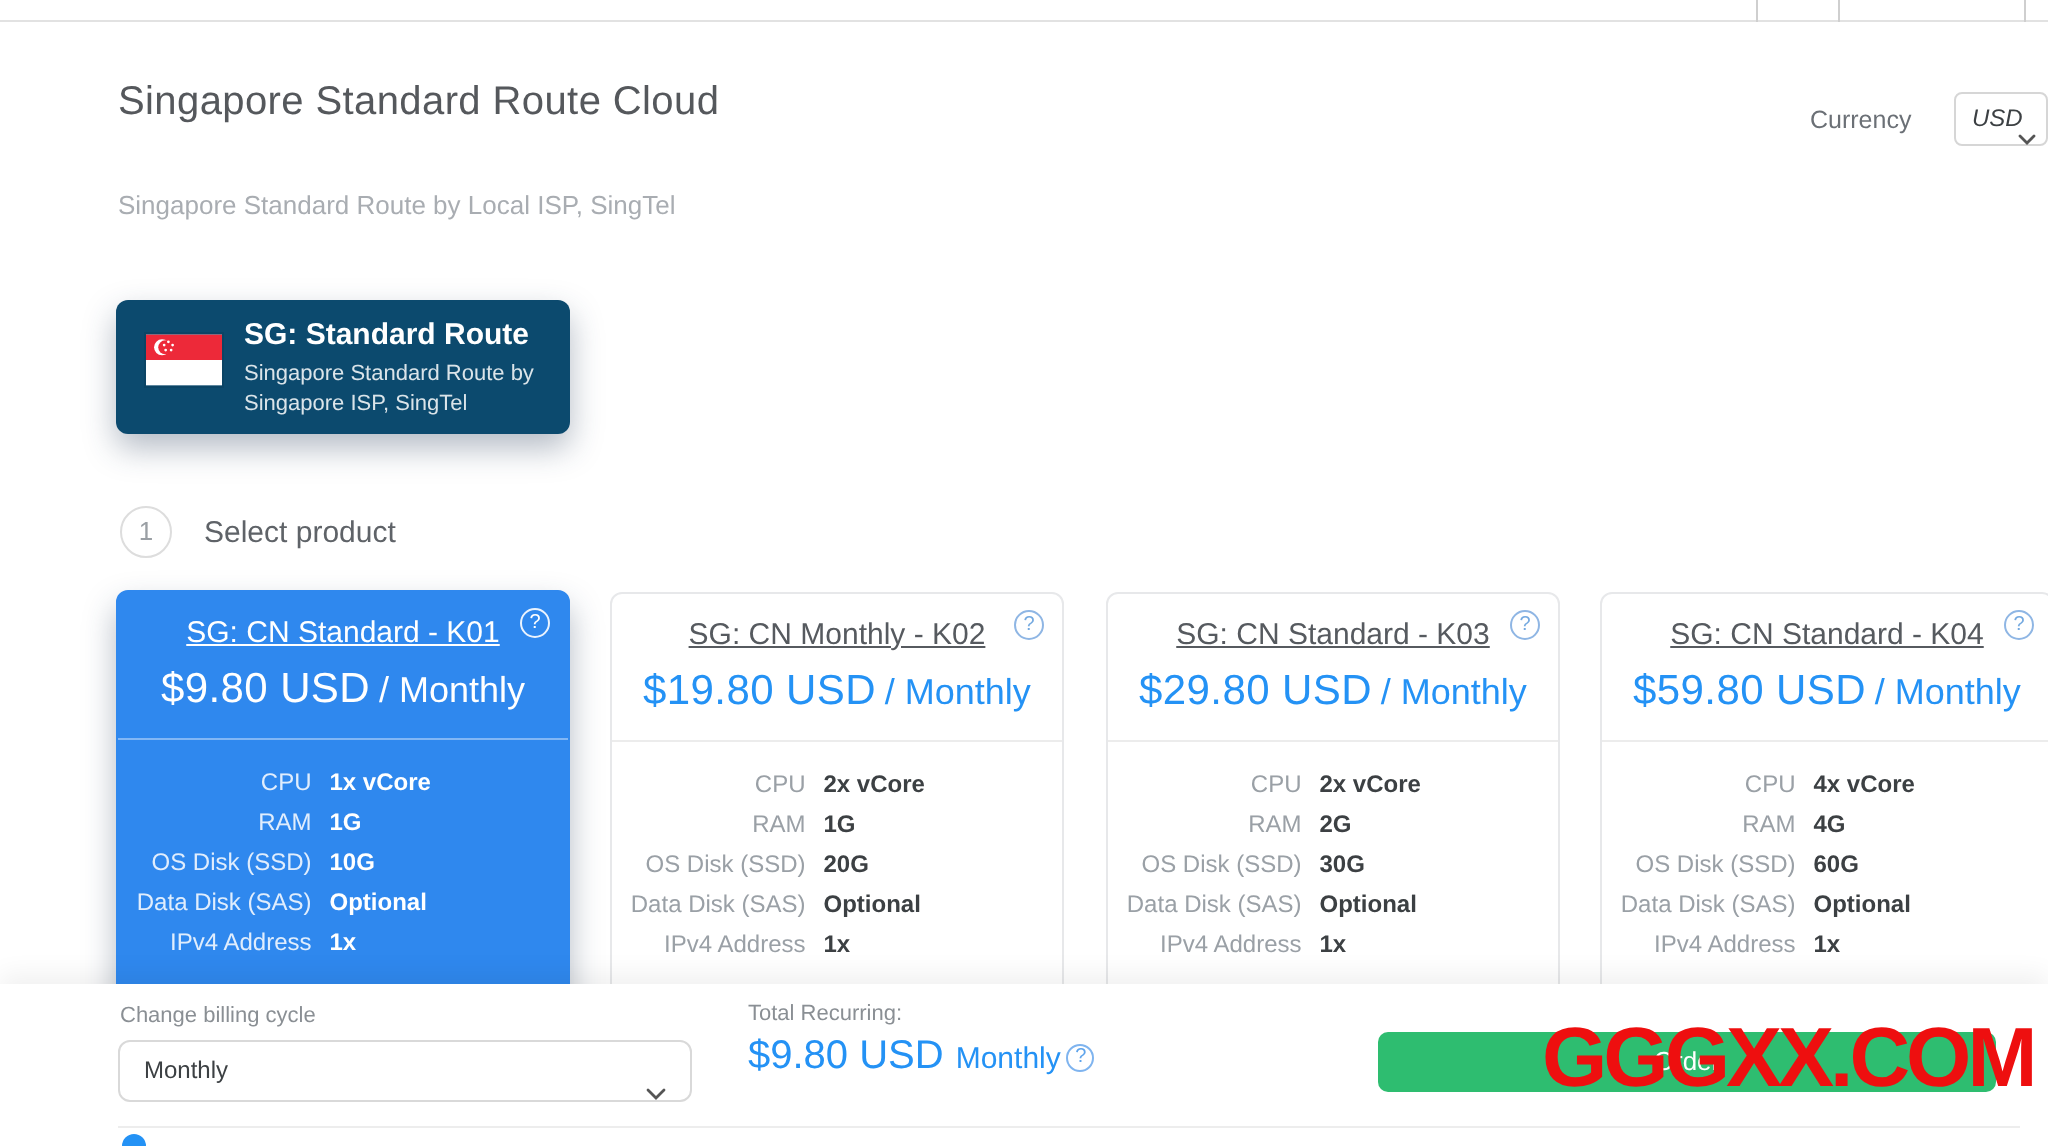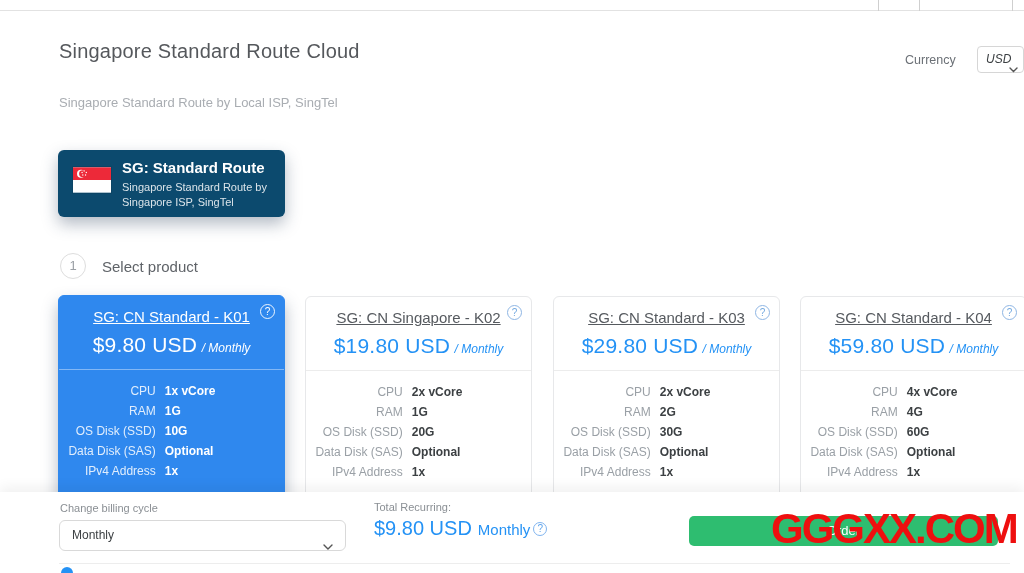--- a/index.html
+++ b/index.html
@@ -40,21 +40,21 @@
   
   .cards { position:absolute; left:0; top:296px; width:1024px; height:240px; z-index:1; }
   .card { position:absolute; top:0; width:227px; height:230px; background:#fff;
     border:1px solid #e7e8ea; border-radius:6px; cursor:pointer; }
   .card.selected { background:#2f88ee; border-color:#2f88ee;
     box-shadow:0 8px 16px rgba(40,60,90,.35); top:-1px; }
   .card-title { margin-top:12px; text-align:center; font-size:15px; color:#565a5f;text-decoration:underline; }
   .card.selected .card-title { color:#fff; }
   .card-price-row { margin-top:8px; text-align:center; }
   .card-price { font-size:21px; color:#2492f5; letter-spacing:.2px; }
-  .card-cycle { font-size:12px; color:#2492f5;font-style:italic; }
+  .card-cycle { font-size:18px; color:#2492f5; }
   .card.selected .card-price, .card.selected .card-cycle { color:#fff; }
   .card-divider { margin-top:12px; border-top:1px solid #ececec; }
   .card.selected .card-divider { border-top-color:rgba(255,255,255,.4); }
   .card-specs { padding-top:11px; }
   .spec-row { display:flex; height:20px; align-items:center; font-size:12px; }
   .spec-label { flex:0 0 47%; text-align:right; padding-right:9px; color:#9aa0a6; }
   .spec-value { color:#3c4043; font-weight:700; }
   .card.selected .spec-label { color:rgba(255,255,255,.85); }
   .card.selected .spec-value { color:#fff; }
   .help-icon { position:absolute; top:8px; right:9px; width:15px; height:15px;
@@ -160,21 +160,21 @@
         </div>
       <div class="spec-row">
           <span class="spec-label">IPv4 Address</span>
           <span class="spec-value">1x</span>
         </div>
     </div>
   </div>
 
   <div class="card" style="left:305px">
     <div class="help-icon">?</div>
-    <div class="card-title">SG: CN Singapore - K02</div>
+    <div class="card-title">SG: CN Monthly - K02</div>
     <div class="card-price-row">
       <span class="card-price">$19.80 USD</span>
       <span class="card-cycle">/ Monthly</span>
     </div>
     <div class="card-divider"></div>
     <div class="card-specs">
       <div class="spec-row">
           <span class="spec-label">CPU</span>
           <span class="spec-value">2x vCore</span>
         </div>

